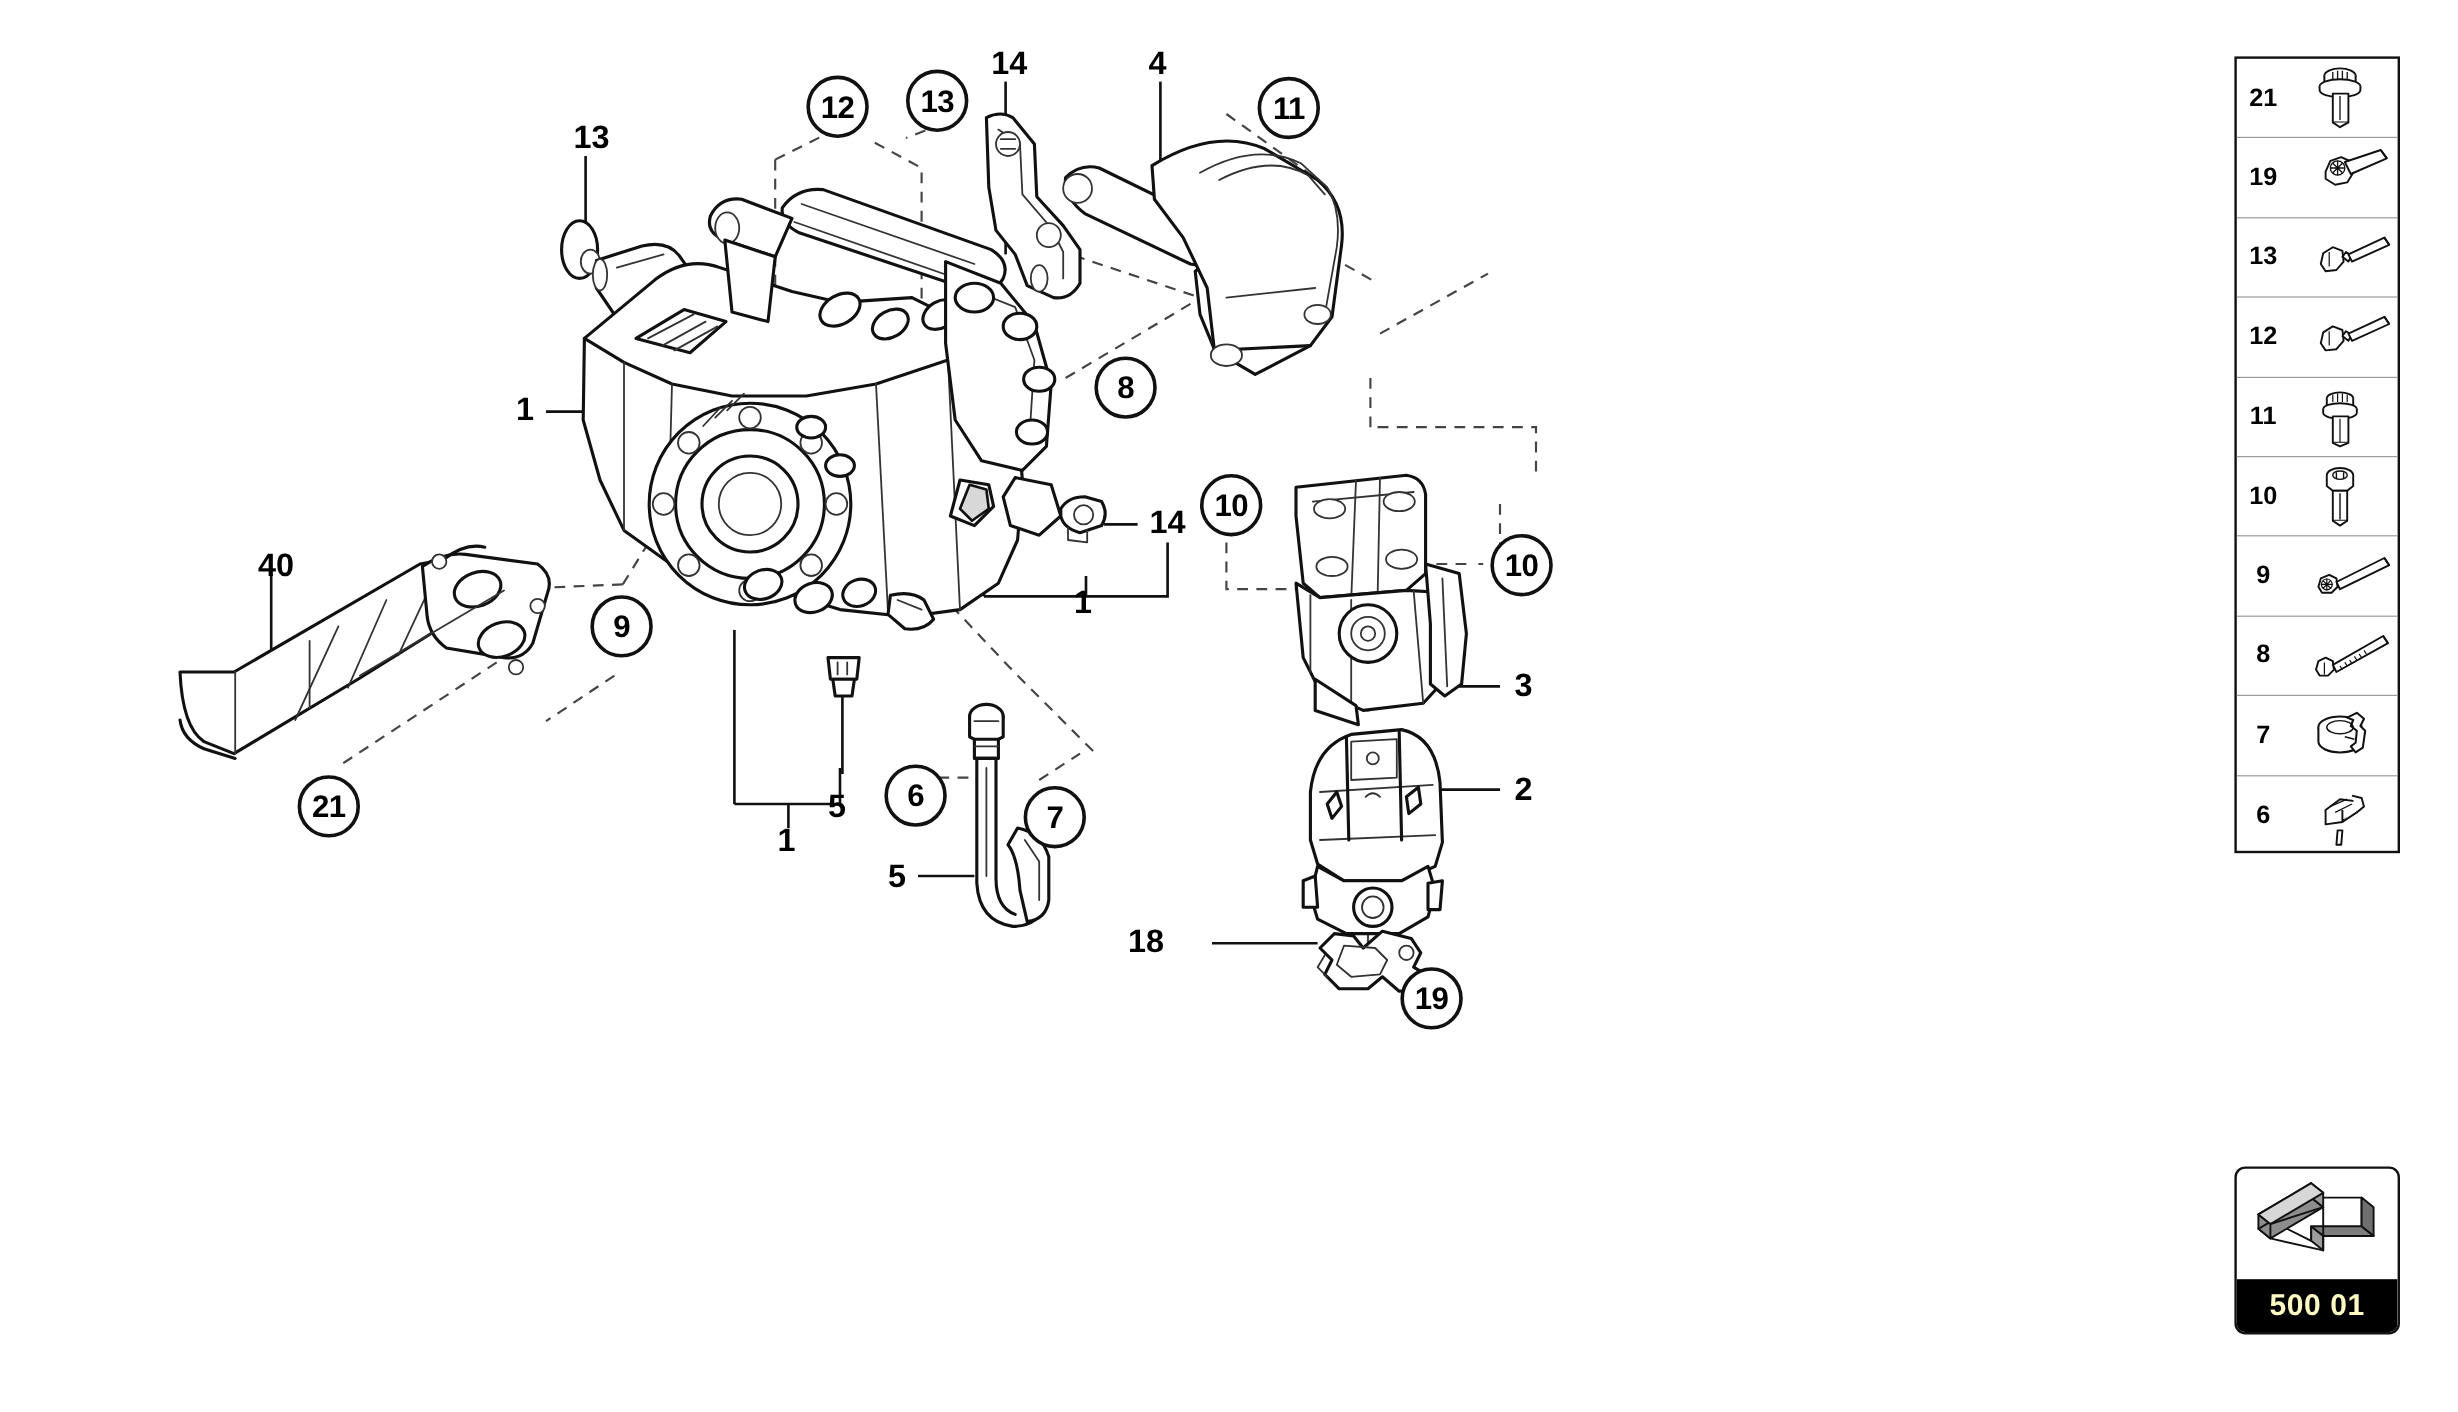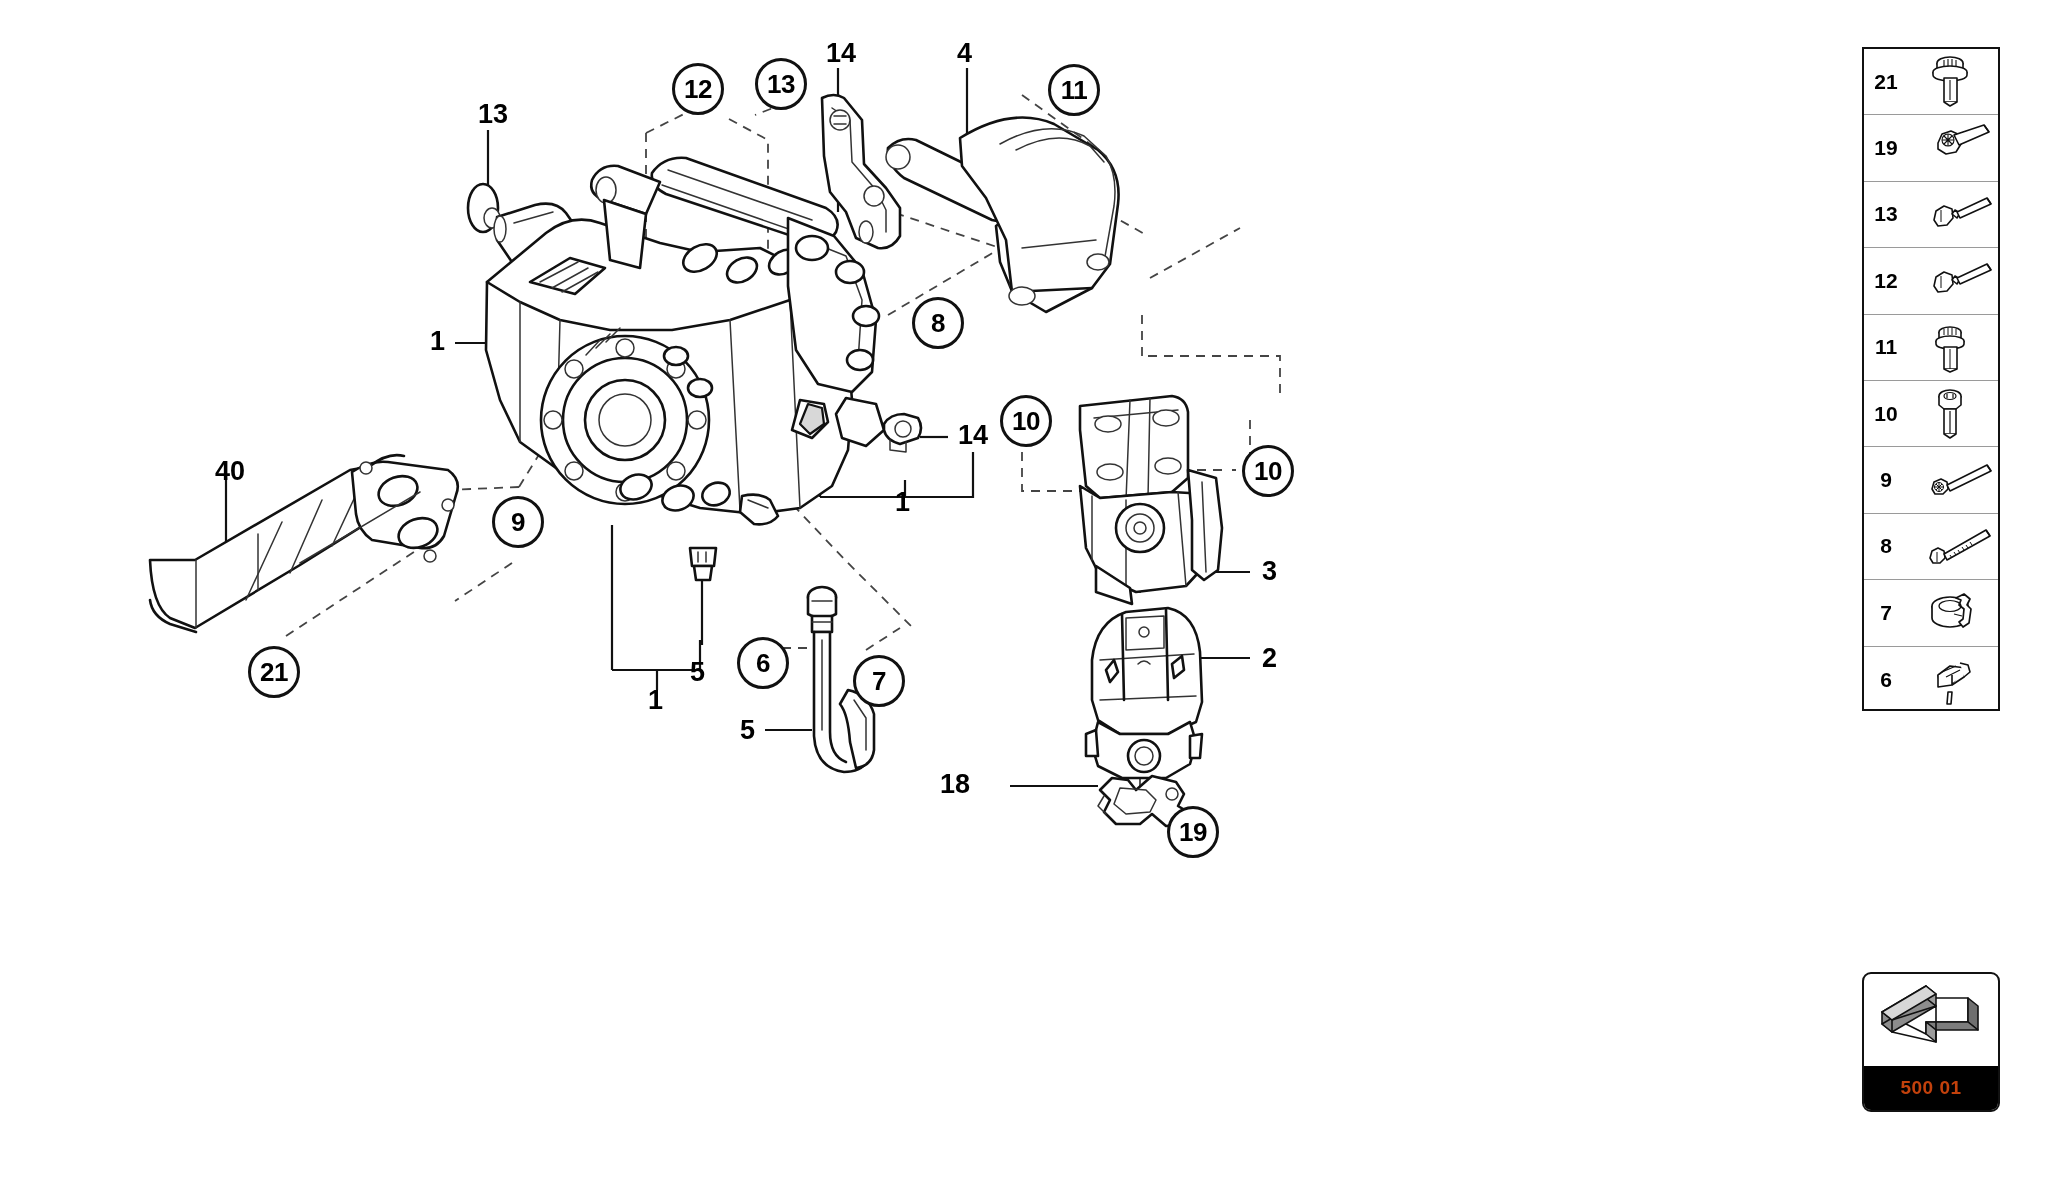--- a/index.html
+++ b/index.html
@@ -108,26 +108,26 @@
   }
   #badge-art {
     height: 94px;
     position: relative;
   }
   #badge-label {
     position: absolute;
     left: 0; right: 0; bottom: 0;
     height: 44px;
     background: #000;
-    color: #c2410c;
+    color: #fef9c3;
     display: flex;
     align-items: center;
     justify-content: center;
     font-weight: bold;
-    font-size: 19px;
+    font-size: 25px;
     letter-spacing: 0.5px;
   }
 </style>
 </head>
 <body>
 
 <div id="canvas">
 
   <svg class="svg-layer" viewBox="0 0 2048 1177">
     <defs>

